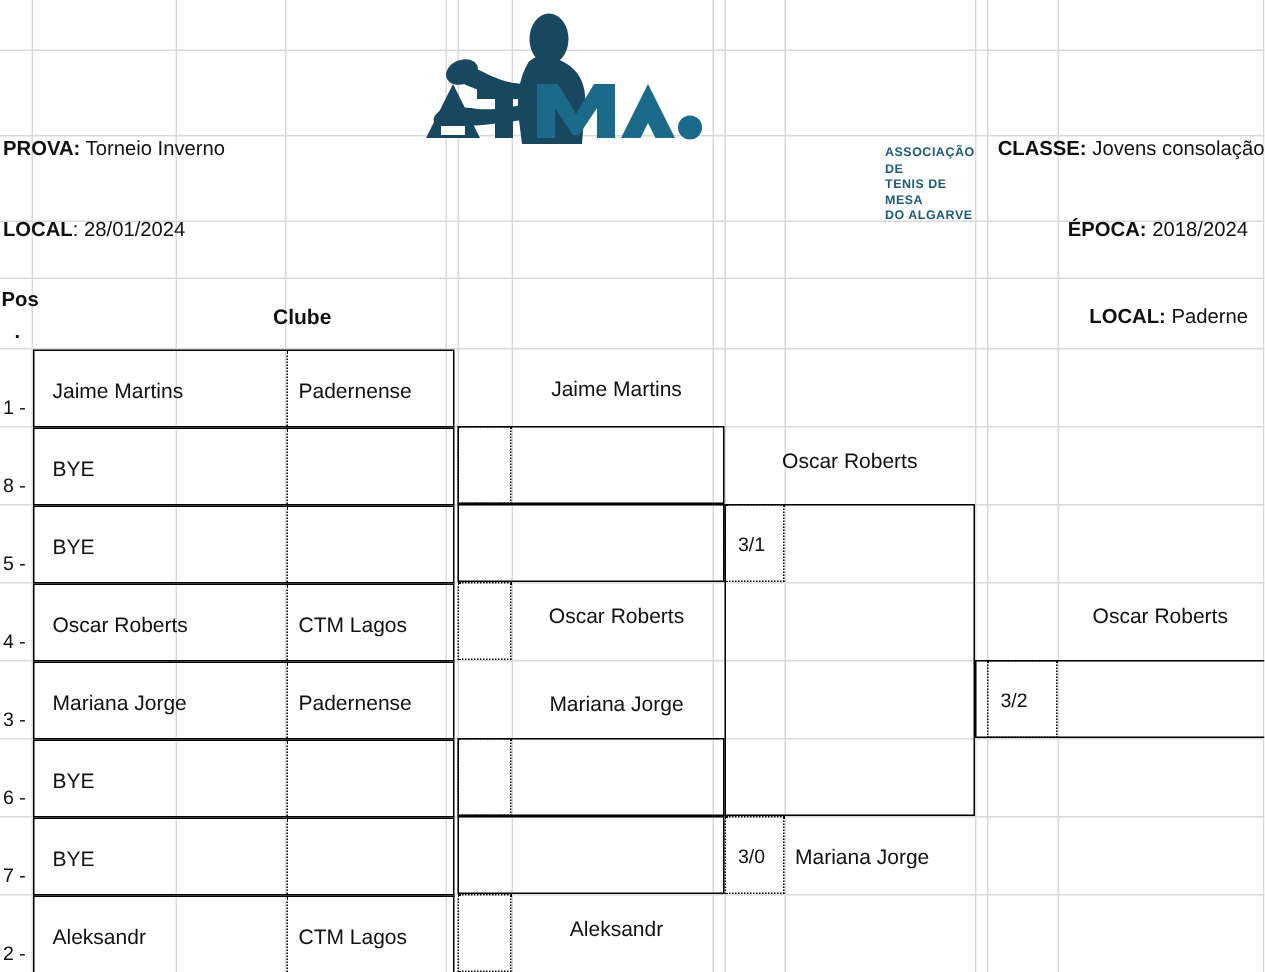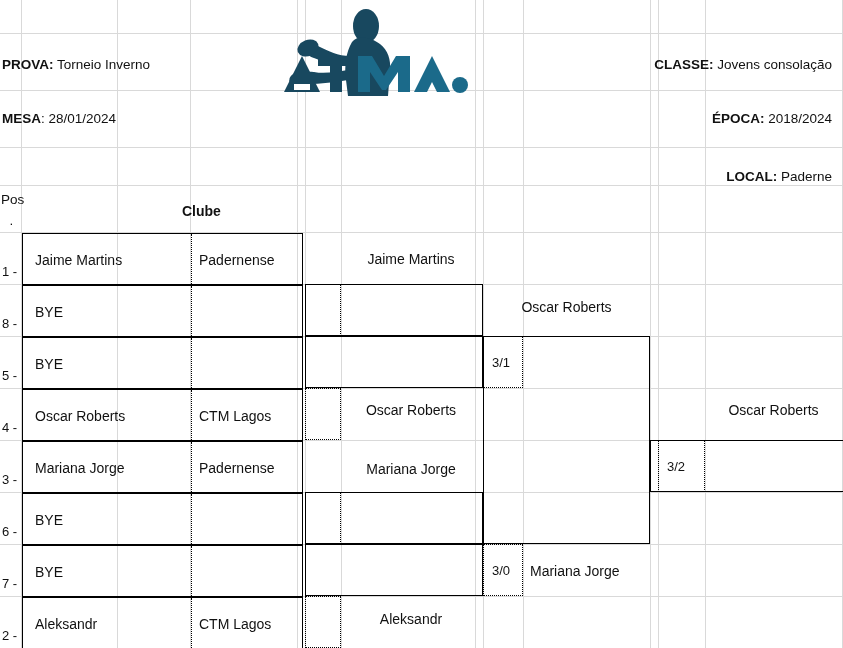--- a/index.html
+++ b/index.html
@@ -15,20 +15,21 @@
   .gl{position:absolute;background:#d9d9d9;}
   .gl.v{width:1px;top:0;height:648px;}
   .gl.h{height:1px;left:0;width:843px;}
 
   
   .hdr{
     position:absolute;
     font-size:13.5px;
     line-height:1;
     white-space:nowrap;
+    margin-top:34px;
   }
   .hdr b{font-weight:bold;}
   .hdr.right{text-align:right;}
 
   
   #logo{position:absolute;left:262px;top:4px;width:240px;height:122px;}
   #logo svg{display:block;}
   .logo-sub{
     position:absolute;left:328px;top:92px;
     font-size:8.3px;font-weight:bold;line-height:1.28;
@@ -37,21 +38,21 @@
   }
 
   
   .colhdr{
     position:absolute;
     font-size:14px;font-weight:bold;
     text-align:center;
   }
   #pos-hdr{
     position:absolute;left:1px;top:190px;width:21px;
-    font-size:13.5px;font-weight:normal;
+    font-size:13.5px;font-weight:bold;
     text-align:center;line-height:1.55;
   }
 
   
   .seed{
     position:absolute;left:2px;width:20px;height:20px;
     font-size:13px;line-height:20px;
     text-align:left;white-space:nowrap;
   }
 
@@ -162,32 +163,37 @@
         <path d="M56 52 L92 52 L92 62 L80 62 L80 88 L68 88 L68 62 L56 62 Z" fill="#18485f"></path>
 
         <path d="M96 88 L96 52 L110 52 L122 72 L134 52 L148 52 L148 88
                  L136 88 L136 68 L124 86 L120 86 L108 68 L108 88 Z" fill="#1b6a8a"></path>
 
         <path d="M152 88 L170 52 L188 88 L175 88 L170 78 L165 88 Z" fill="#1b6a8a"></path>
 
         <circle cx="198" cy="81" r="8" fill="#1b6a8a"></circle>
       </g>
     </svg>
+    <div class="logo-sub">
+      <div>ASSOCIAÇÃO DE</div>
+      <div>TENIS DE MESA</div>
+      <div>DO ALGARVE</div>
+    </div>
   </div>
 
   <div class="hdr" style="left:2px;top:58px">
     <b>PROVA:</b>
     <span>Torneio Inverno</span>
   </div>
 
   <div class="hdr" style="left:2px;top:112px">
-    <b>MESA</b><span>: 28/01/2024</span>
-  </div>
-
-  <div class="hdr right" style="right:11px;top:58px">
+    <b>LOCAL</b><span>: 28/01/2024</span>
+  </div>
+
+  <div class="hdr right" style="right:0;top:58px">
     <b>CLASSE:</b>
     <span>Jovens consolação</span>
   </div>
 
   <div class="hdr right" style="right:11px;top:112px">
     <b>ÉPOCA:</b>
     <span>2018/2024</span>
   </div>
 
   <div class="hdr right" style="right:11px;top:170px">

